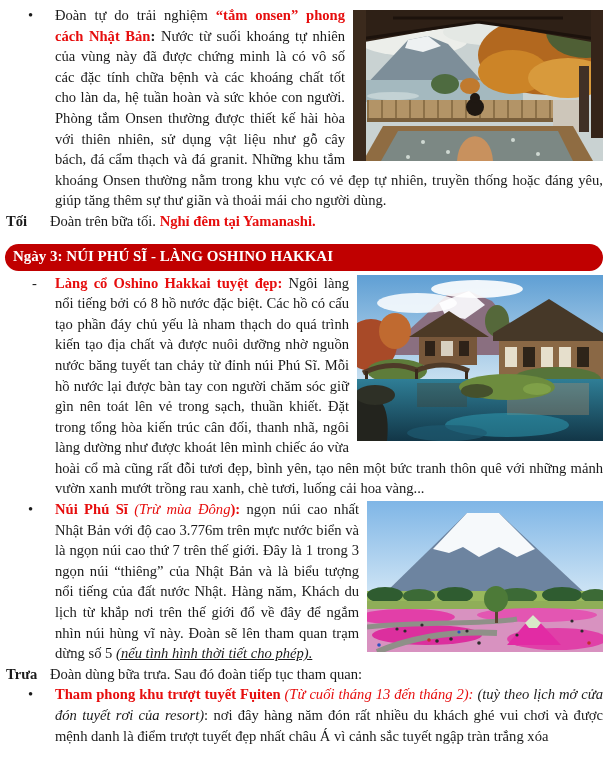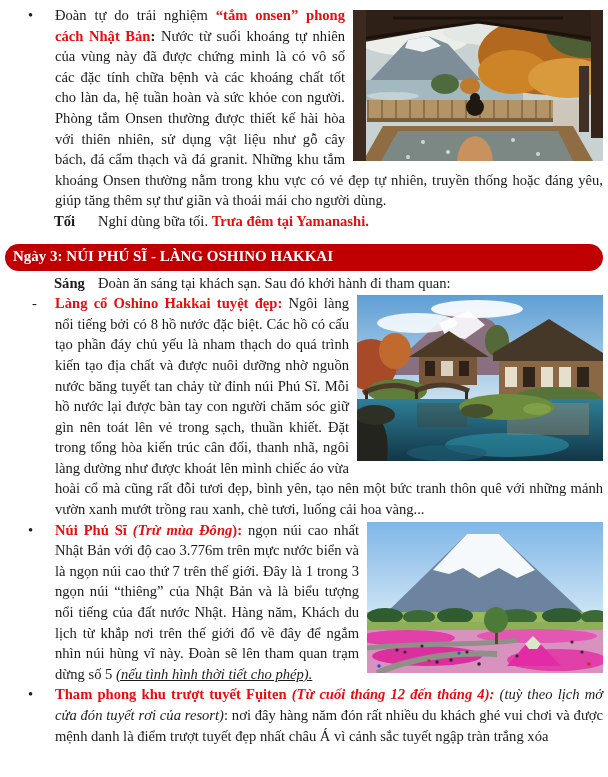--- a/index.html
+++ b/index.html
@@ -3,24 +3,24 @@
 <meta charset="utf-8">
 <style>
   html,body{margin:0;padding:0;background:#ffffff;}
   body{width:608px;height:777px;overflow:hidden;
        font-family:"Liberation Serif","DejaVu Serif",serif;
        font-size:14.6px;line-height:20.6px;color:#1a1a1a;}
   .page{padding:5px 5px 0 5px;text-align:justify;}
   .item{position:relative;padding-left:50px;}
   .item .marker{position:absolute;left:23px;top:0;color:#1a1a1a;}
   .item .marker.dash{left:27px;}
-  .row{position:relative;padding-left:45px;text-align:left;margin-left:48px;}
+  .row{position:relative;padding-left:45px;text-align:left;}
   .row .label{position:absolute;left:1px;font-weight:bold;}
   .red{color:#e60d0d;font-weight:bold;}
-  .redi{color:#e60d0d;font-weight:bold;font-style:italic;}
+  .redi{color:#e60d0d;font-weight:normal;font-style:italic;}
   .bold{font-weight:bold;}
   .ital{font-style:italic;}
   .uline{font-style:italic;text-decoration:underline;}
   .banner{background:#c00000;color:#ffffff;font-weight:bold;font-size:15px;
           line-height:21px;padding:2px 8px 4px 8px;margin:12px 0 2px 0;text-align:left;border-radius:17px;}
   .banner .l2{padding-left:45px;}
   figure.photo{float:right;margin:4px 0 5px 8px;padding:0;border:0;}
   figure.p1{margin-top:5px;}
   figure.p2{margin-top:2px;}
   figure.p3{margin-top:2px;}
@@ -70,30 +70,27 @@
         <path d="M125,12 L0,30 M125,12 L250,30 M40,8 L210,8" stroke="#1c120c" stroke-width="3" fill="none"></path>
         <rect x="0" y="0" width="13" height="151" fill="#3b2a1d"></rect>
         <rect x="238" y="0" width="12" height="128" fill="#352419"></rect>
         <rect x="226" y="56" width="10" height="66" fill="#403026"></rect>
       </svg>
     </figure>
     <span class="marker">•</span><span>Đoàn tự do trải nghiệm </span><span class="red">“tắm onsen” phong cách Nhật Bản</span><span class="bold">:</span><span> Nước từ suối khoáng tự nhiên của vùng này đã được chứng minh là có vô số các đặc tính chữa bệnh và các khoáng chất tốt cho làn da, hệ tuần hoàn và sức khỏe con người. Phòng tắm Onsen thường được thiết kế hài hòa với thiên nhiên, sử dụng vật liệu như gỗ cây bách, đá cẩm thạch và đá granit. Những khu tắm khoáng Onsen thường nằm  trong khu vực có vẻ đẹp tự nhiên, truyền thống hoặc đáng yêu, giúp tăng thêm sự thư giãn và thoải mái cho người dùng.</span>
   </div>
 
   <div class="row">
-    <span class="label">Tối</span><span>Nghỉ dùng bữa tối. </span><span class="red">Trưa đêm tại Yamanashi.</span>
+    <span class="label">Tối</span><span>Đoàn trên bữa tối. </span><span class="red">Nghỉ đêm tại Yamanashi.</span>
   </div>
 
   <div class="banner">
     <div>Ngày 3: NÚI PHÚ SĨ - LÀNG OSHINO HAKKAI</div>
   </div>
 
-  <div class="row">
-    <span class="label">Sáng</span><span>Đoàn ăn sáng tại khách sạn. Sau đó khởi hành đi tham quan:</span>
-  </div>
 
   <div class="item">
     <figure class="photo p2">
       <svg width="246" height="166" viewBox="0 0 246 166">
         <defs>
           <linearGradient id="sky2" x1="0" y1="0" x2="0" y2="1">
             <stop offset="0" stop-color="#5f9fd4"></stop>
               <stop offset="1" stop-color="#cfe4f2"></stop>
           </linearGradient>
           <linearGradient id="pond" x1="0" y1="0" x2="0" y2="1">
@@ -188,18 +185,21 @@
         </g>
         <circle cx="62" cy="139" r="1.8" fill="#c03030"></circle>
         <circle cx="92" cy="131" r="1.6" fill="#3050c0"></circle>
         <circle cx="222" cy="142" r="1.8" fill="#c03030"></circle>
         <circle cx="12" cy="144" r="1.8" fill="#3050c0"></circle>
       </svg>
     </figure>
     <span class="marker">•</span><span class="red">Núi Phú Sĩ </span><span class="redi">(Trừ mùa Đông</span><span class="red">):</span><span> ngọn núi cao nhất Nhật Bản với độ cao 3.776m trên mực nước biển và là ngọn núi cao thứ 7 trên thế giới. Đây là 1 trong 3 ngọn núi “thiêng” của Nhật Bản và là biểu tượng nổi tiếng của đất nước Nhật. Hàng năm, Khách du lịch từ khắp nơi trên thế giới đổ về đây để ngắm nhìn núi hùng vĩ này. Đoàn sẽ lên tham quan trạm dừng số 5 </span><span class="uline">(nếu tình hình thời tiết cho phép).</span>
   </div>
 
-
-  <div class="item">
-    <span class="marker">•</span><span class="red">Tham phong khu trượt tuyết Fụiten</span><span class="redi"> (Từ cuối tháng 12 đến tháng 4):</span><span class="ital"> (tuỳ theo lịch mở cửa đón tuyết rơi của resort)</span><span>:</span><span> nơi đây hàng năm đón rất nhiều du khách ghé vui chơi và được mệnh danh là điểm trượt tuyết đẹp nhất châu Á vì cảnh sắc tuyết ngập tràn trắng xóa</span>
+  <div class="row">
+    <span class="label">Trưa</span><span>Đoàn dùng bữa trưa. Sau đó đoàn tiếp tục tham quan:</span>
+  </div>
+
+  <div class="item">
+    <span class="marker">•</span><span class="red">Tham phong khu trượt tuyết Fụiten</span><span class="redi"> (Từ cuối tháng 13 đến tháng 2):</span><span class="ital"> (tuỳ theo lịch mở cửa đón tuyết rơi của resort)</span><span>:</span><span> nơi đây hàng năm đón rất nhiều du khách ghé vui chơi và được mệnh danh là điểm trượt tuyết đẹp nhất châu Á vì cảnh sắc tuyết ngập tràn trắng xóa</span>
   </div>
 
 </div>
 
 </body></html>

